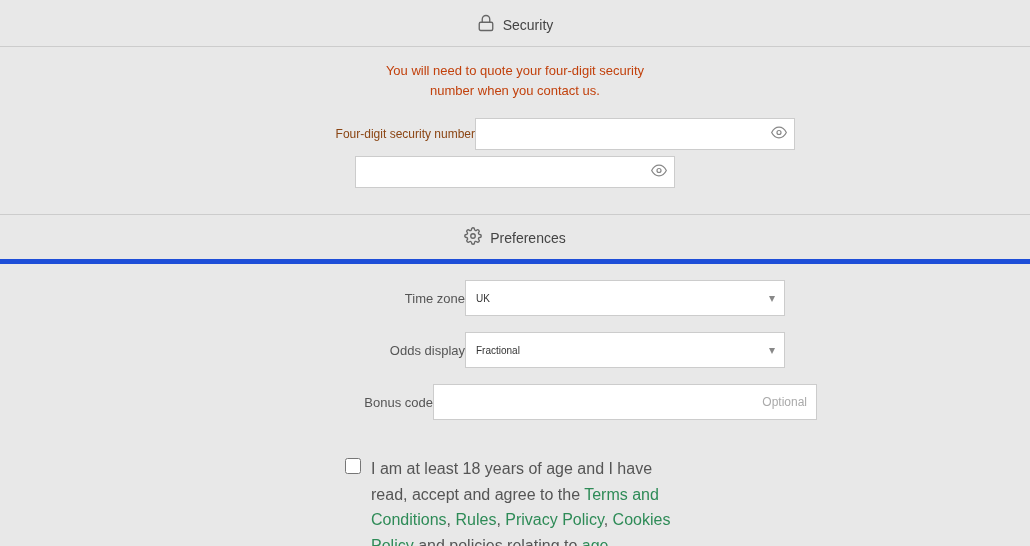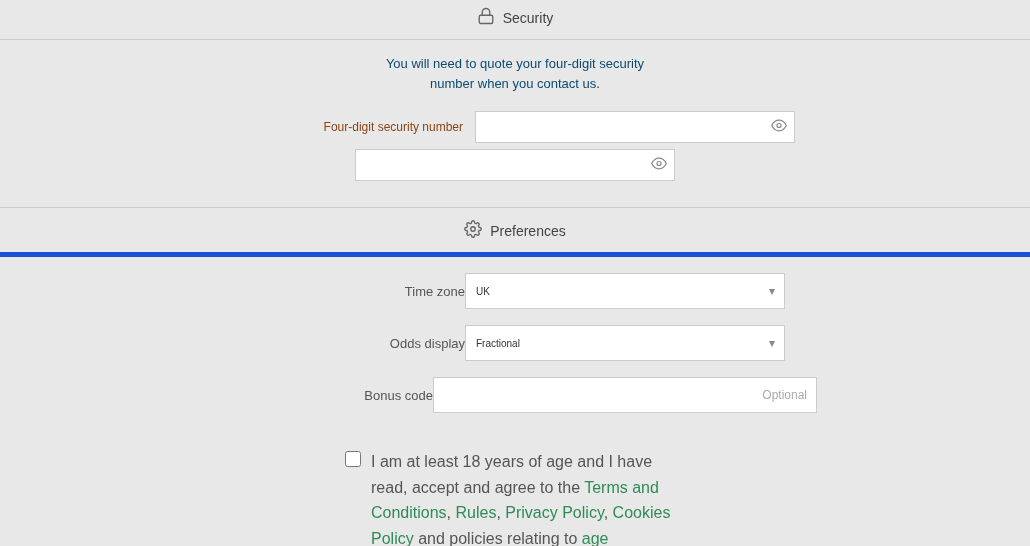--- a/index.html
+++ b/index.html
@@ -18,39 +18,39 @@
       max-width: 1030px;
       background: #e8e8e8;
     }
 
     
     .section-header {
       display: flex;
       align-items: center;
       justify-content: center;
       gap: 8px;
-      padding: 7px 0 10px;
+      padding: 14px 0 10px;
       border-bottom: 1px solid #ccc;
     }
 
     .section-header-title {
       font-size: 14px;
       color: #444;
     }
 
     .section-icon {
       color: #666;
       font-size: 16px;
     }
 
     .section-description {
       text-align: center;
       padding: 14px 0 18px;
       font-size: 13px;
-      color: #0c4a6e;
+      color: #c2410c;
       line-height: 1.5;
     }
 
     .form-area {
       background: #e8e8e8;
       padding: 0 0 10px;
     }
 
     .form-row {
       display: flex;
@@ -58,21 +58,20 @@
       justify-content: center;
       margin-bottom: 6px;
       gap: 0;
     }
 
     .form-label {
       width: 240px;
       text-align: right;
       font-size: 12px;
       color: #8b4513;
-      padding-right: 12px;
       flex-shrink: 0;
     }
 
     .input-wrapper {
       position: relative;
       width: 320px;
     }
 
     .form-input {
       width: 100%;

